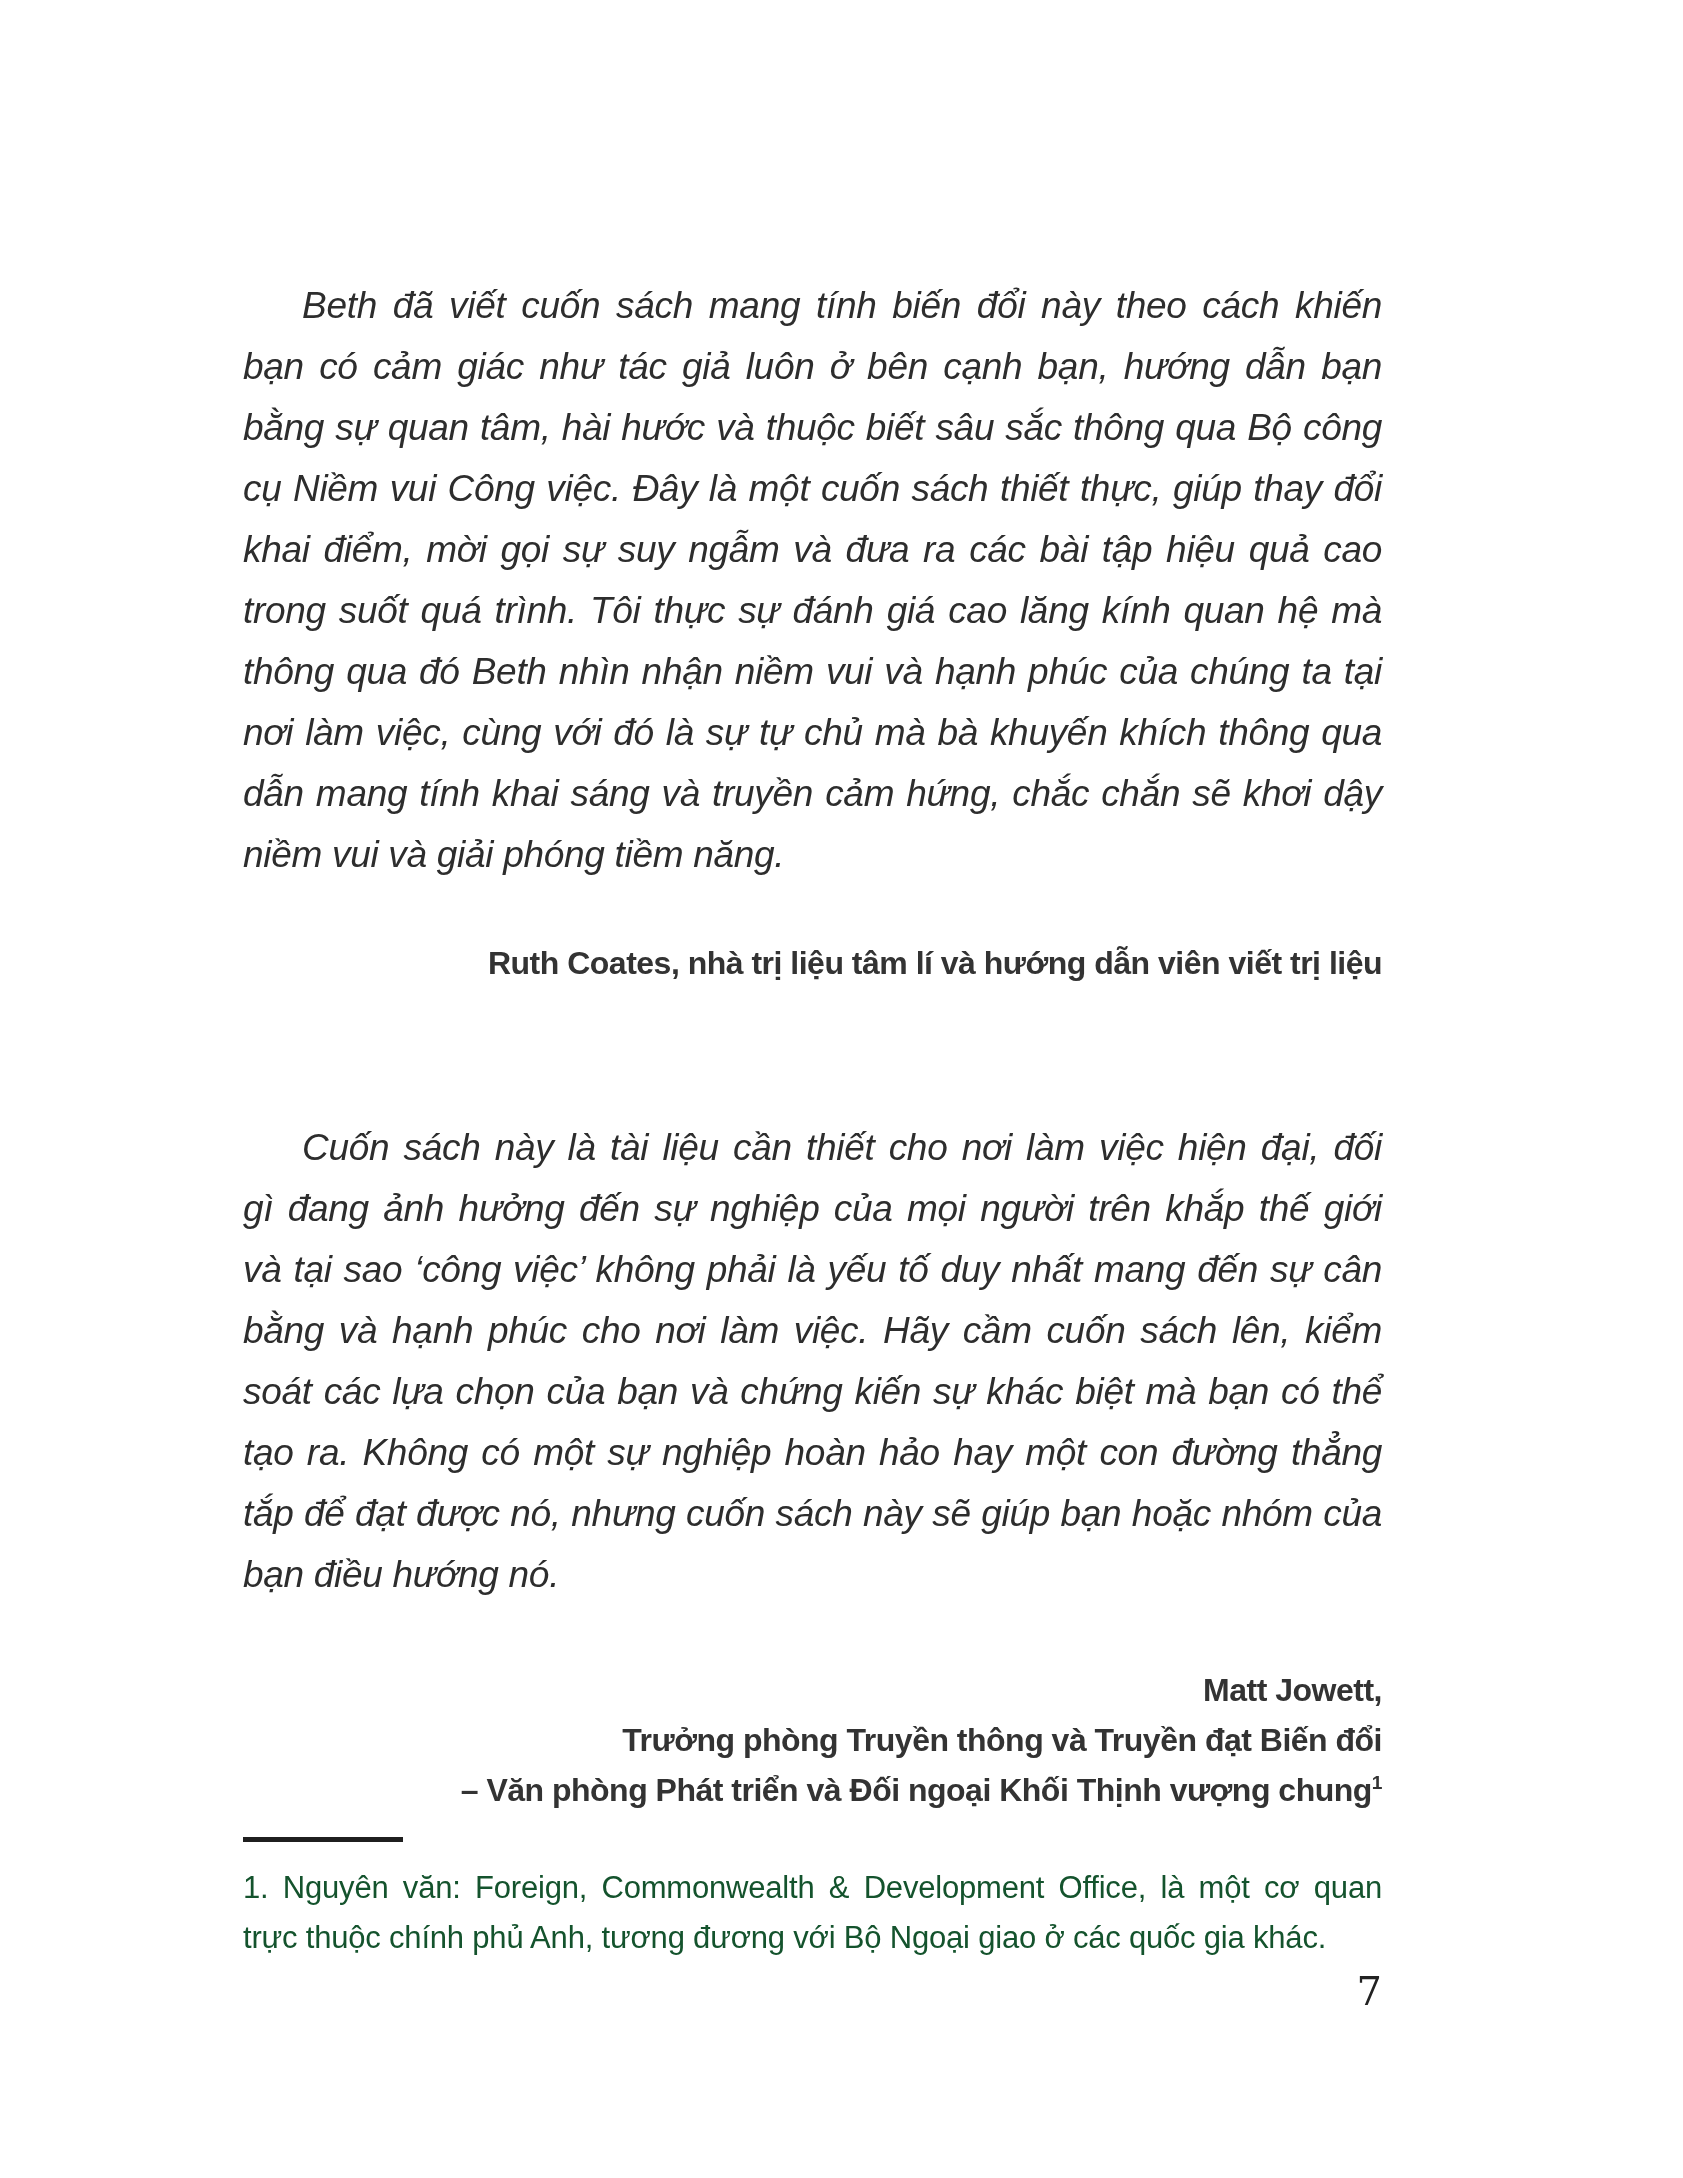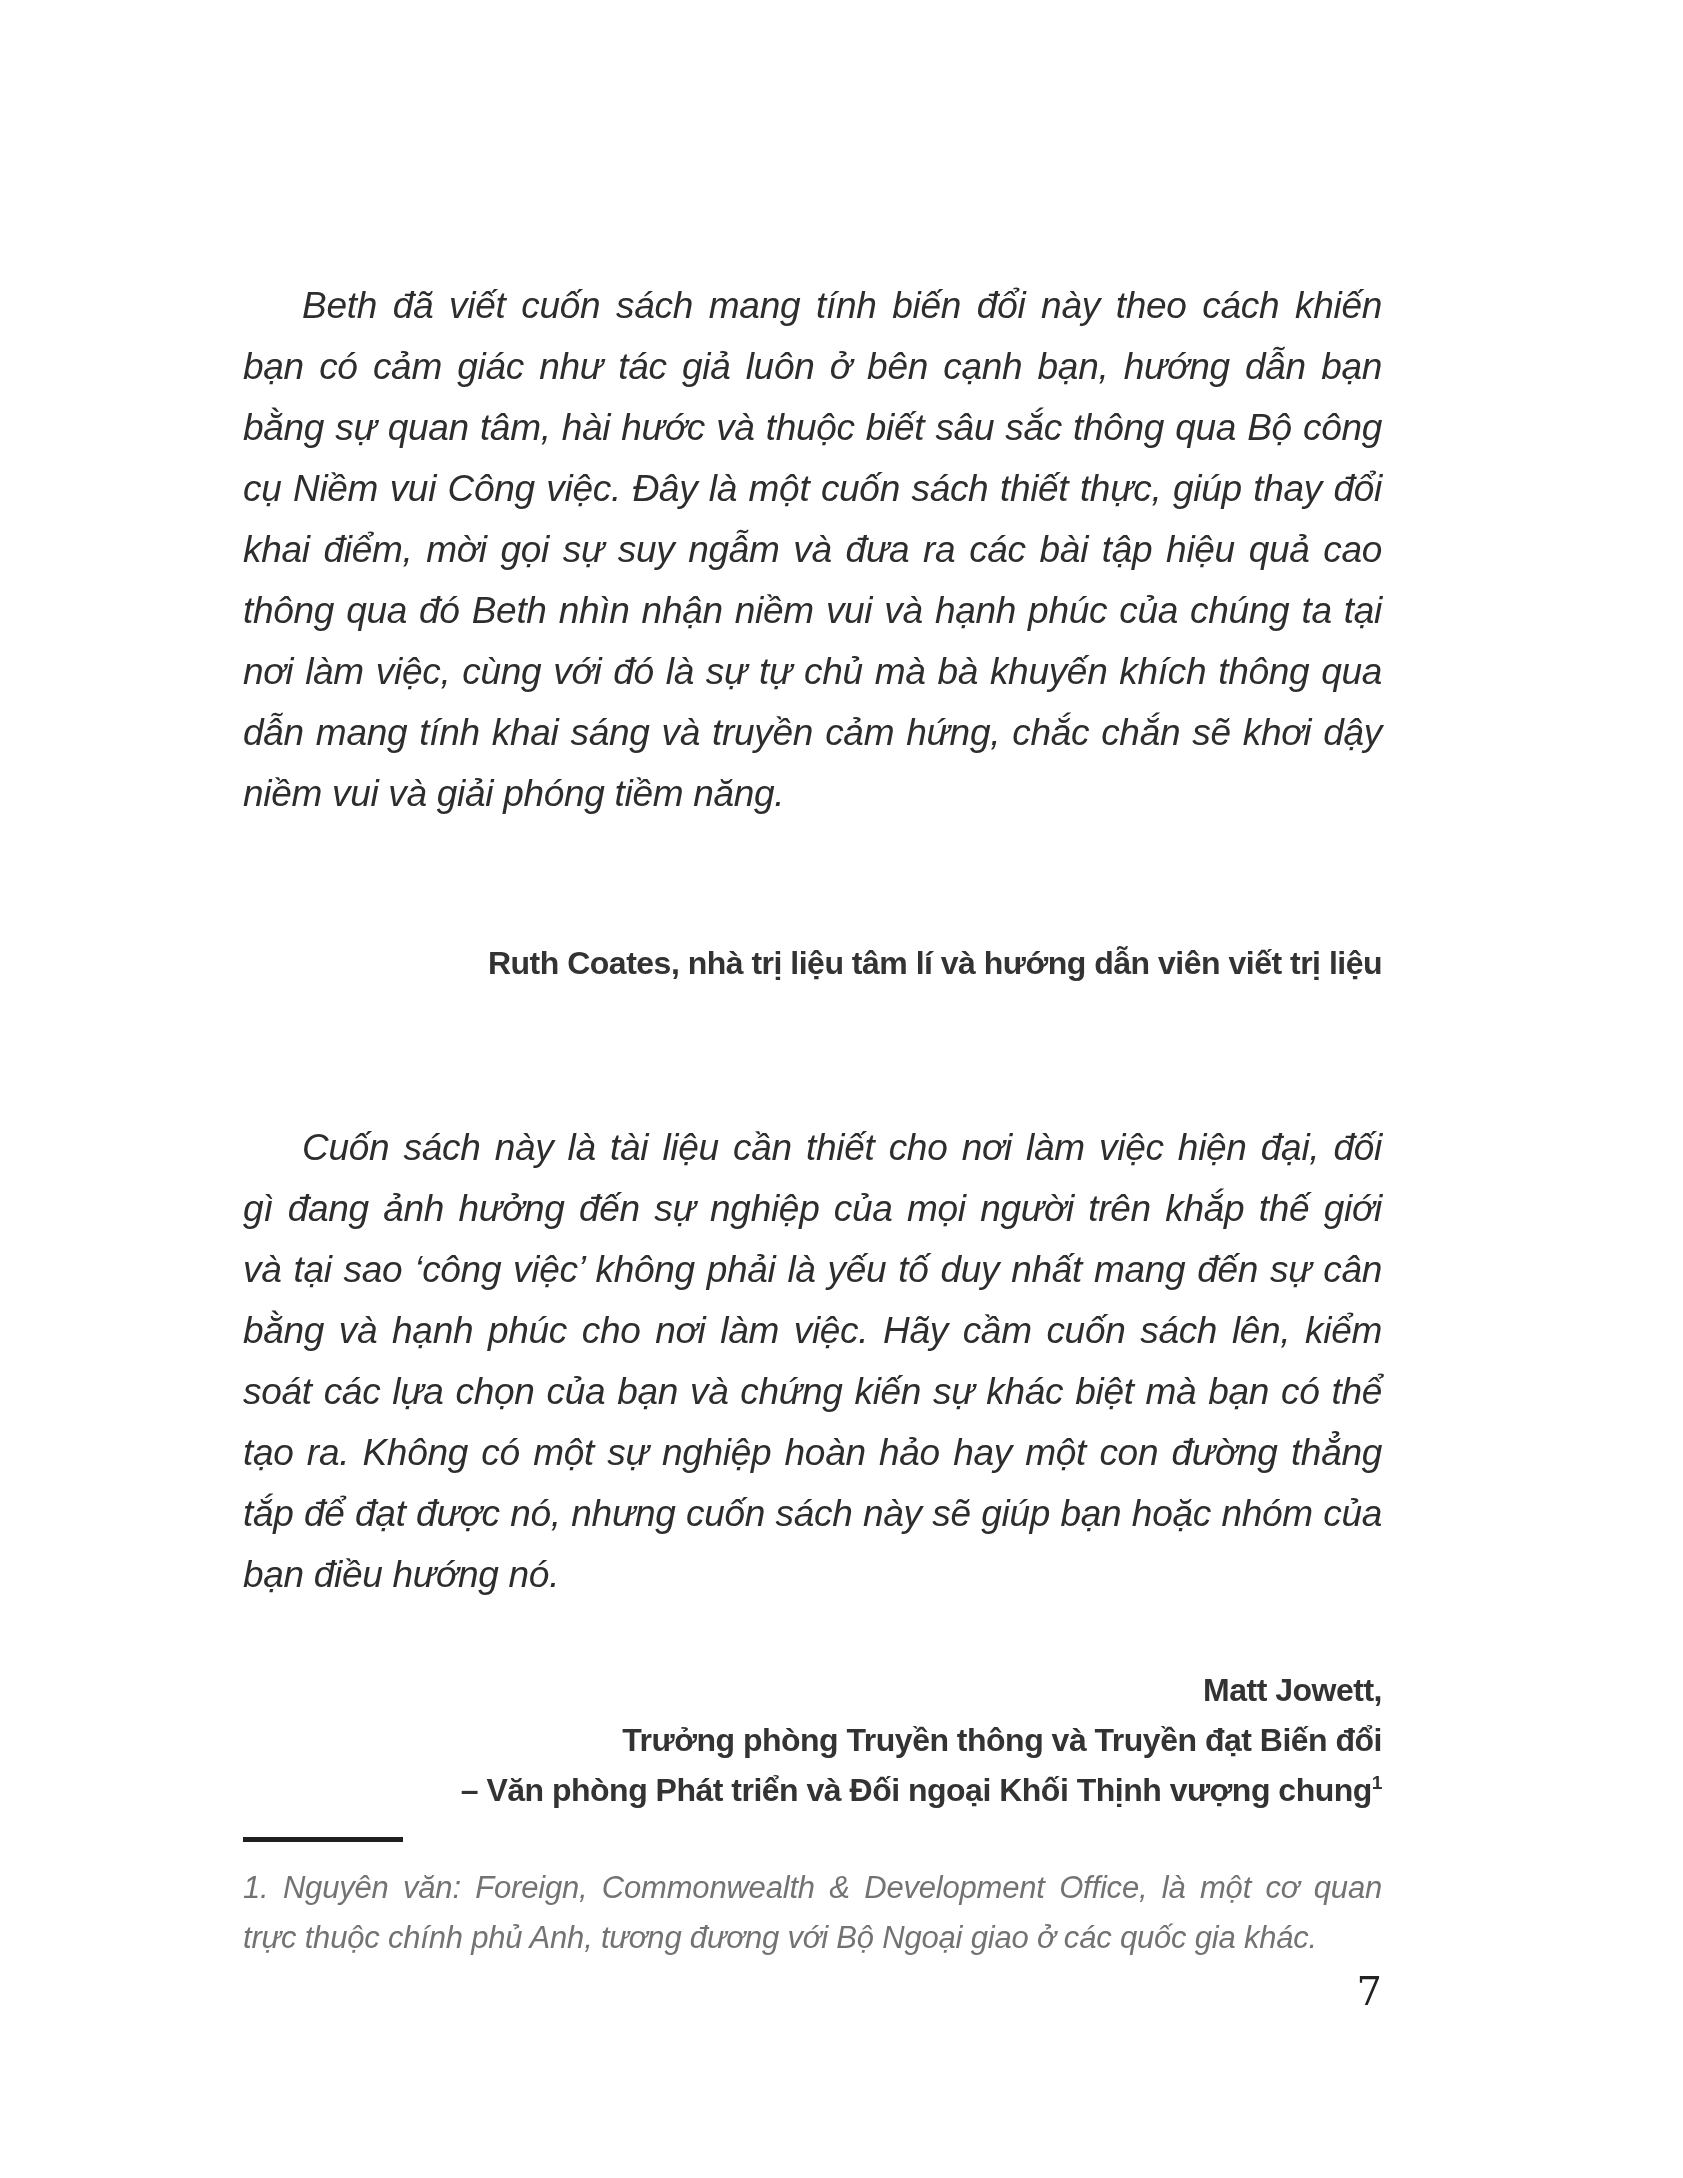--- a/index.html
+++ b/index.html
@@ -53,23 +53,22 @@
     left: 243px; top: 1837px;
     width: 160px; height: 5px;
     background: #1f1f1f;
   }
 
   
   .footnote {
     top: 1863px;
     font-size: 31px;
     line-height: 50px;
-    color: #737373;
+    color: #14532d;
     letter-spacing: -0.2px;
-    font-style: italic;
   }
   .footnote .line { text-align: justify; text-align-last: justify; }
   .footnote .line.last { text-align-last: left; }
 
   
   .page-number {
     top: 1966px;
     text-align: right;
     font-family: "DejaVu Serif", "Liberation Serif", serif;
     font-size: 40px;
@@ -81,20 +80,21 @@
 <body>
 
 <div class="page">
 
   <div id="quote-1" class="block quote">
       <div class="line first">Beth đã viết cuốn sách mang tính biến đổi này theo cách khiến</div>
       <div class="line">bạn có cảm giác như tác giả luôn ở bên cạnh bạn, hướng dẫn bạn</div>
       <div class="line">bằng sự quan tâm, hài hước và thuộc biết sâu sắc thông qua Bộ công</div>
       <div class="line">cụ Niềm vui Công việc. Đây là một cuốn sách thiết thực, giúp thay đổi</div>
       <div class="line">khai điểm, mời gọi sự suy ngẫm và đưa ra các bài tập hiệu quả cao</div>
+      <div class="line">trong suốt quá trình. Tôi thực sự đánh giá cao lăng kính quan hệ mà</div>
       <div class="line">thông qua đó Beth nhìn nhận niềm vui và hạnh phúc của chúng ta tại</div>
       <div class="line">nơi làm việc, cùng với đó là sự tự chủ mà bà khuyến khích thông qua</div>
       <div class="line">dẫn mang tính khai sáng và truyền cảm hứng, chắc chắn sẽ khơi dậy</div>
       <div class="line last">niềm vui và giải phóng tiềm năng.</div>
     </div>
 
   <div id="attr-1" class="block attr">
     <div class="aline">
       <span>Ruth Coates, nhà trị liệu tâm lí và hướng dẫn viên viết trị liệu</span>
     </div>

